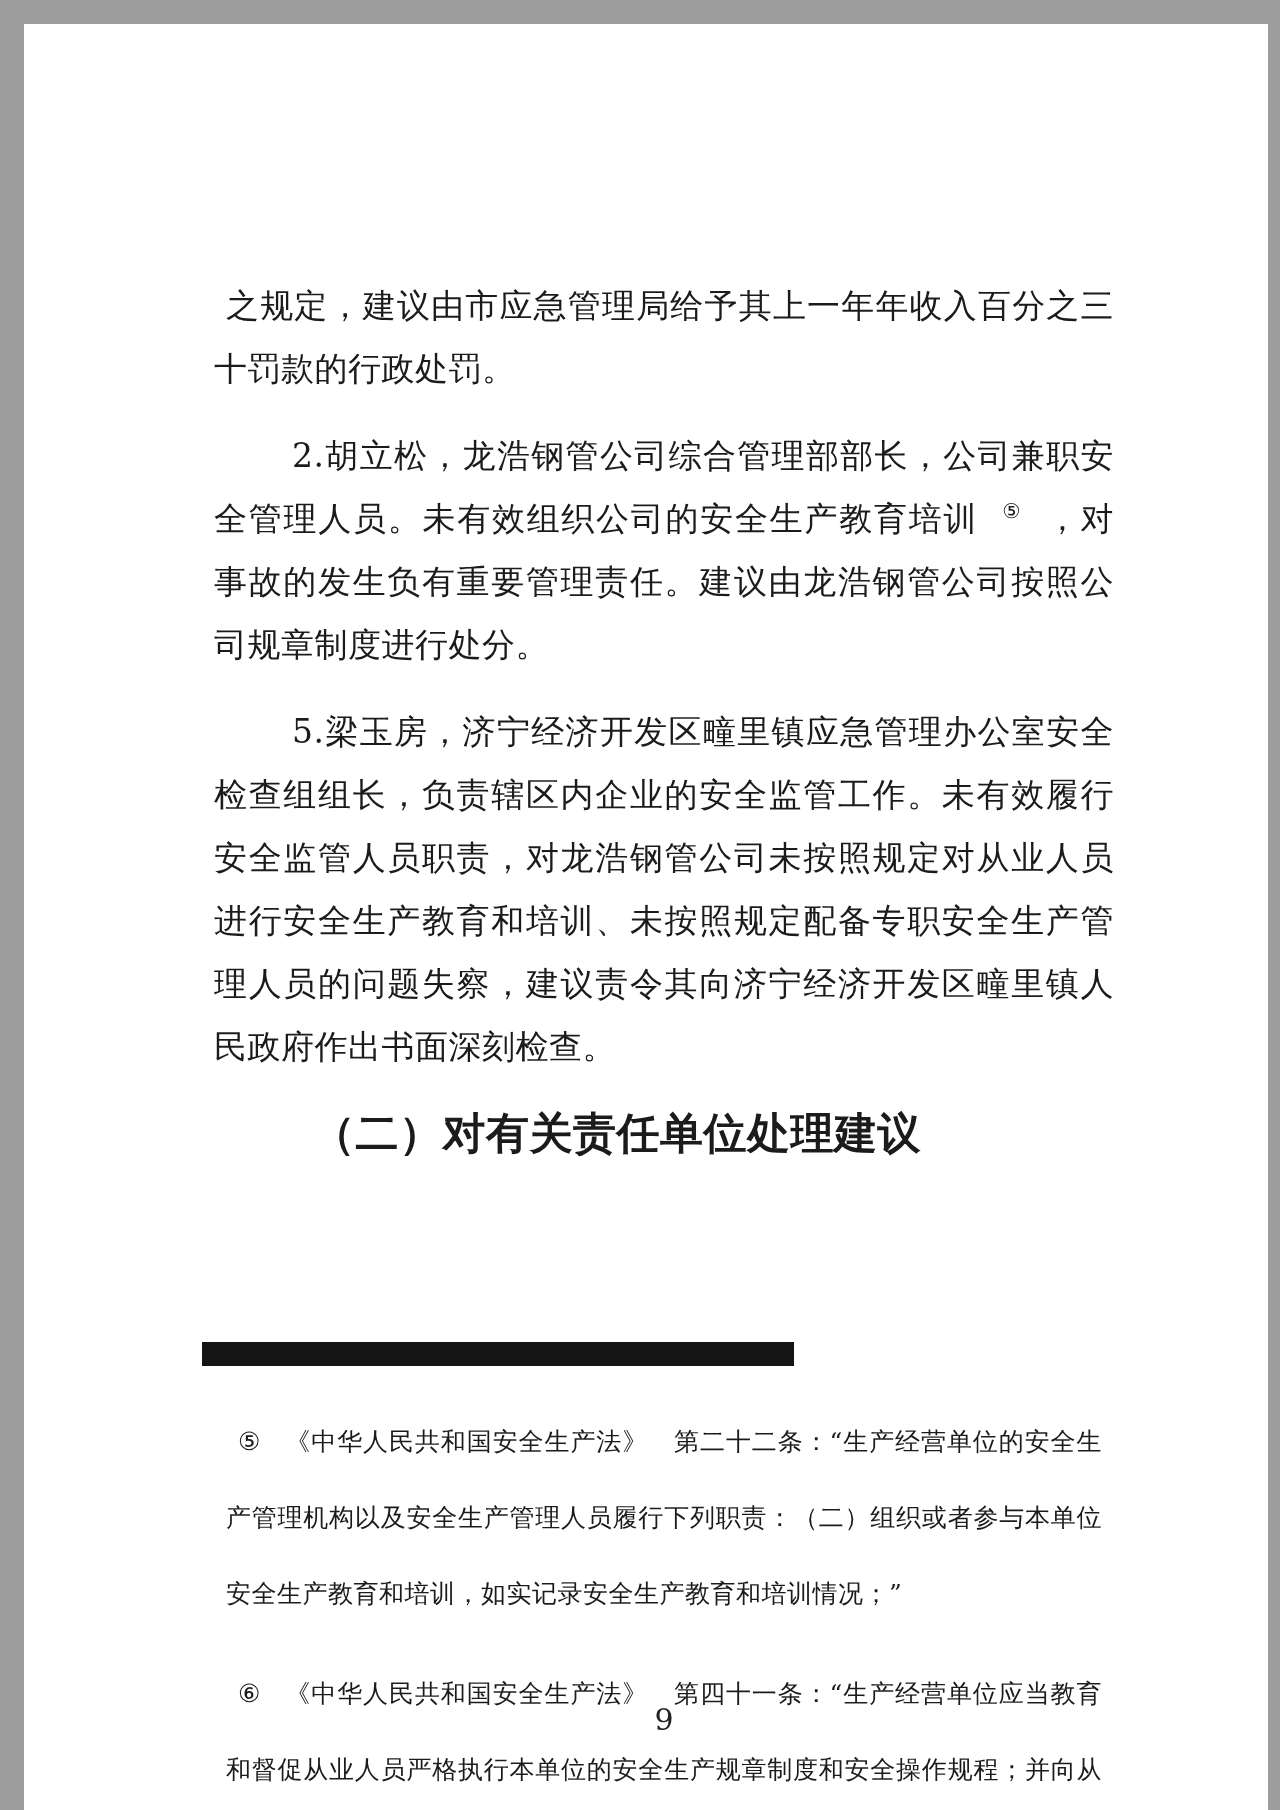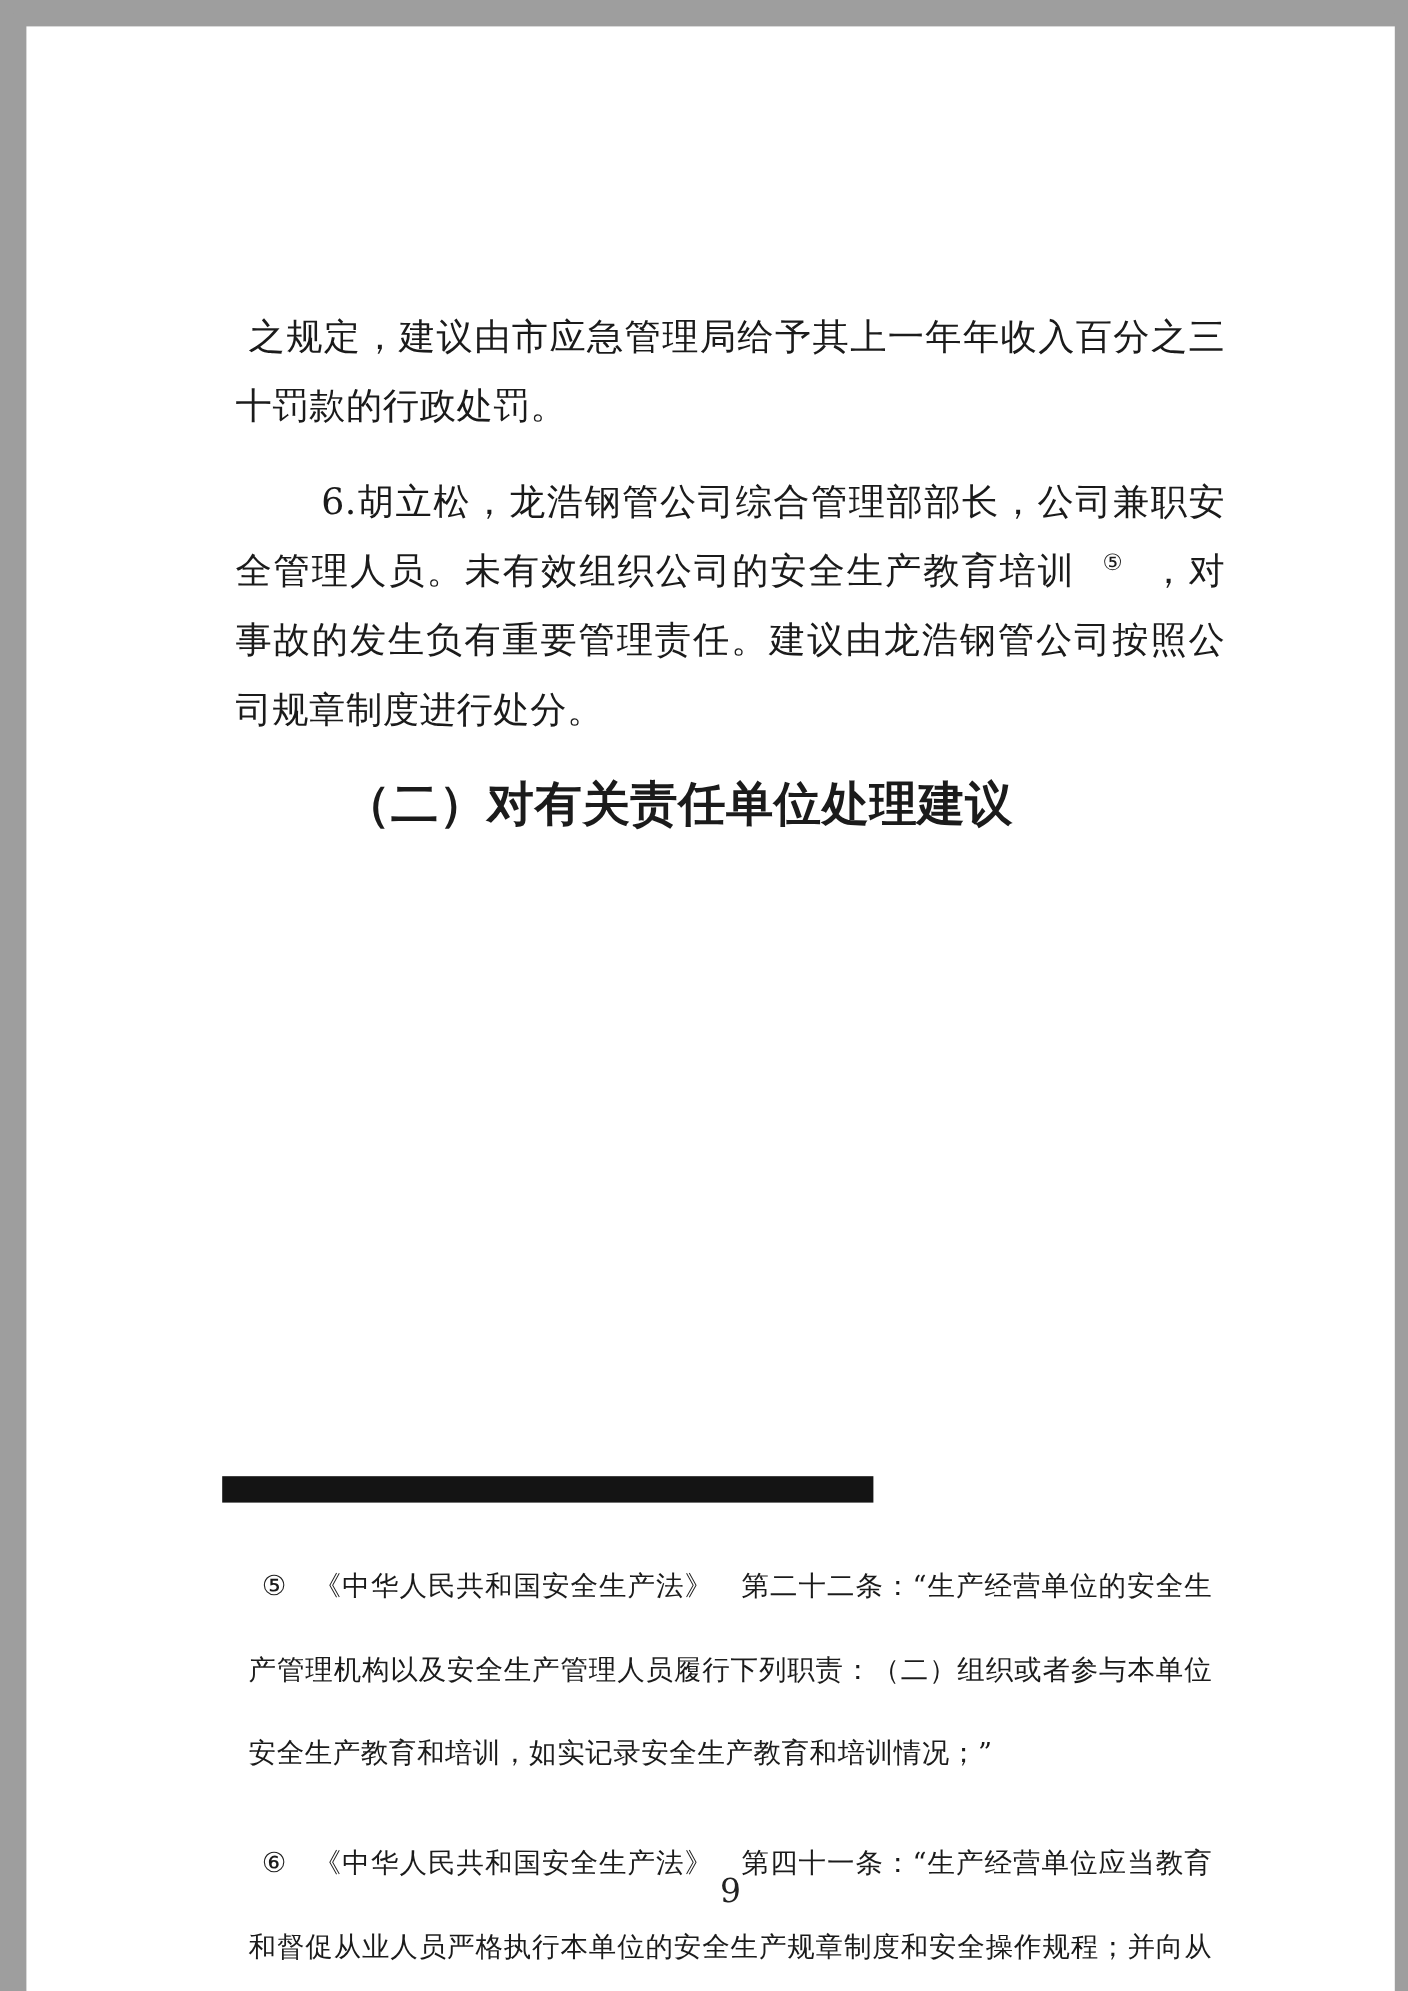--- a/index.html
+++ b/index.html
@@ -70,22 +70,23 @@
 </style>
 </head>
 <body>
 
 <div class="page">
 
   <main class="body-text">
 
     <p class="para"><span>之规定，建议由市应急管理局给予其上一年年收入百分之三十罚款的行政处罚。</span></p>
 
-    <p class="para indent"><span>6.胡立松，龙浩钢管公司综合管理部部长，公司兼职安全管理人员。未有效组织公司的安全生产教育培训</span><sup class="fn-ref">⑤</sup><span>，对事故的发生负有重要管理责任。建议由龙浩钢管公司按照公司规章制度进行处分。</span></p>
+    <p class="para indent"><span>2.胡立松，龙浩钢管公司综合管理部部长，公司兼职安全管理人员。未有效组织公司的安全生产教育培训</span><sup class="fn-ref">⑤</sup><span>，对事故的发生负有重要管理责任。建议由龙浩钢管公司按照公司规章制度进行处分。</span></p>
 
+    <p class="para indent"><span>5.梁玉房，济宁经济开发区疃里镇应急管理办公室安全检查组组长，负责辖区内企业的安全监管工作。未有效履行安全监管人员职责，对龙浩钢管公司未按照规定对从业人员进行安全生产教育和培训、未按照规定配备专职安全生产管理人员的问题失察，建议责令其向济宁经济开发区疃里镇人民政府作出书面深刻检查。</span></p>
 
     <h3 class="heading"><span>（二）对有关责任单位处理建议</span></h3>
 
 
   </main>
 
   <footer class="footnote-area">
     <div class="fn-separator"></div>
     <div class="footnotes">
       <p class="footnote"><span class="fn-marker">⑤</span><span>《中华人民共和国安全生产法》　第二十二条：“生产经营单位的安全生产管理机构以及安全生产管理人员履行下列职责：（二）组织或者参与本单位安全生产教育和培训，如实记录安全生产教育和培训情况；”</span></p>

